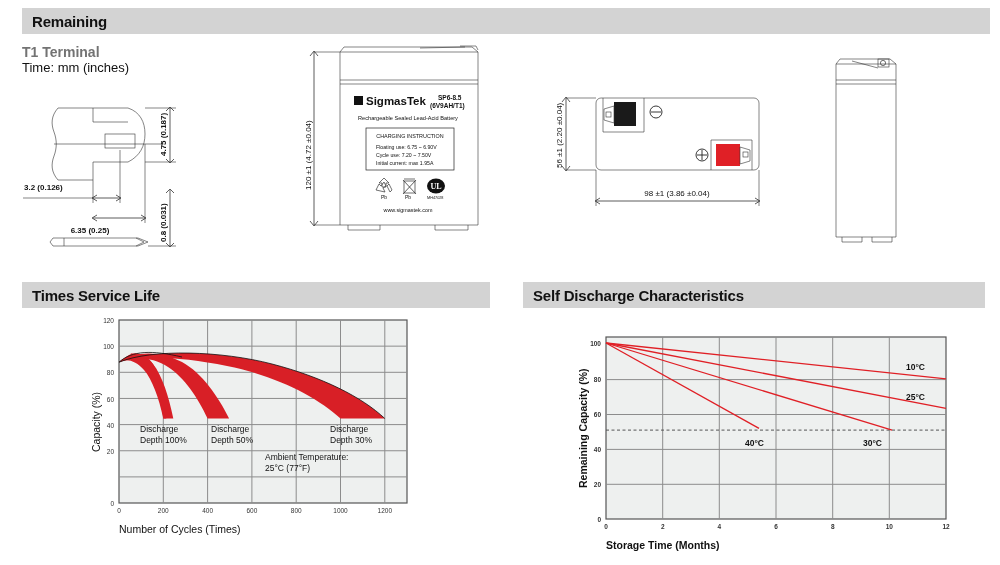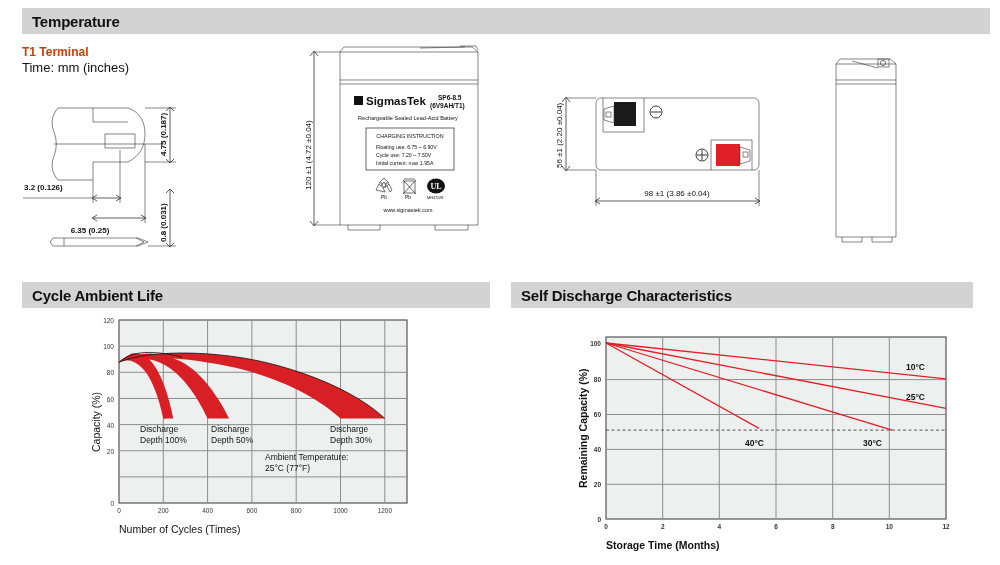--- a/index.html
+++ b/index.html
@@ -20,25 +20,25 @@
     height:26px;
     display:flex;align-items:center;
     padding-left:10px;
     box-sizing:border-box;
   }
   .sec-head span{
     font-size:15px;font-weight:bold;letter-spacing:-0.2px;color:#111;
   }
   #head-dimensions{left:22px;top:8px;width:968px;}
   #head-cycle{left:22px;top:282px;width:468px;}
-  #head-self{left:511px;top:282px;width:462px;}
+  #head-self{left:523px;top:282px;width:462px;}
 
   
   .sub-title{position:absolute;left:22px;top:44px;}
-  .sub-title .l1{font-size:12px;font-weight:bold;line-height:16px;color:#c2410c;}
+  .sub-title .l1{font-size:14px;font-weight:bold;line-height:16px;color:#737373;}
   .sub-title .l2{font-size:13px;line-height:16px;color:#111;}
 
   
   .draw{position:absolute;}
   #draw-terminal{left:18px;top:90px;width:180px;height:160px;font-weight:bold;}
   #draw-front{left:300px;top:40px;width:200px;height:200px;}
   #draw-top{left:504px;top:60px;width:290px;height:190px;}
   #draw-side{left:810px;top:52px;width:120px;height:190px;}
 
   
@@ -61,25 +61,25 @@
   .dthin{stroke:#333;stroke-width:0.6;fill:none;}
   .dtxt{font-size:8px;fill:#111;font-family:"Liberation Sans",sans-serif;}
   .ltxt{font-family:"Liberation Sans",sans-serif;fill:#111;}
 </style>
 </head>
 <body>
 
 <div class="sheet">
 
   <div class="sec-head" id="head-dimensions">
-    <span>Temperature</span>
+    <span>Remaining</span>
   </div>
 
   <div class="sec-head" id="head-cycle">
-    <span>Cycle Ambient Life</span>
+    <span>Times Service Life</span>
   </div>
 
   <div class="sec-head" id="head-self">
     <span>Self Discharge Characteristics</span>
   </div>
 
   <div class="sub-title">
     <div class="l1">T1 Terminal</div>
     <div class="l2">Time: mm (inches)</div>
   </div>

